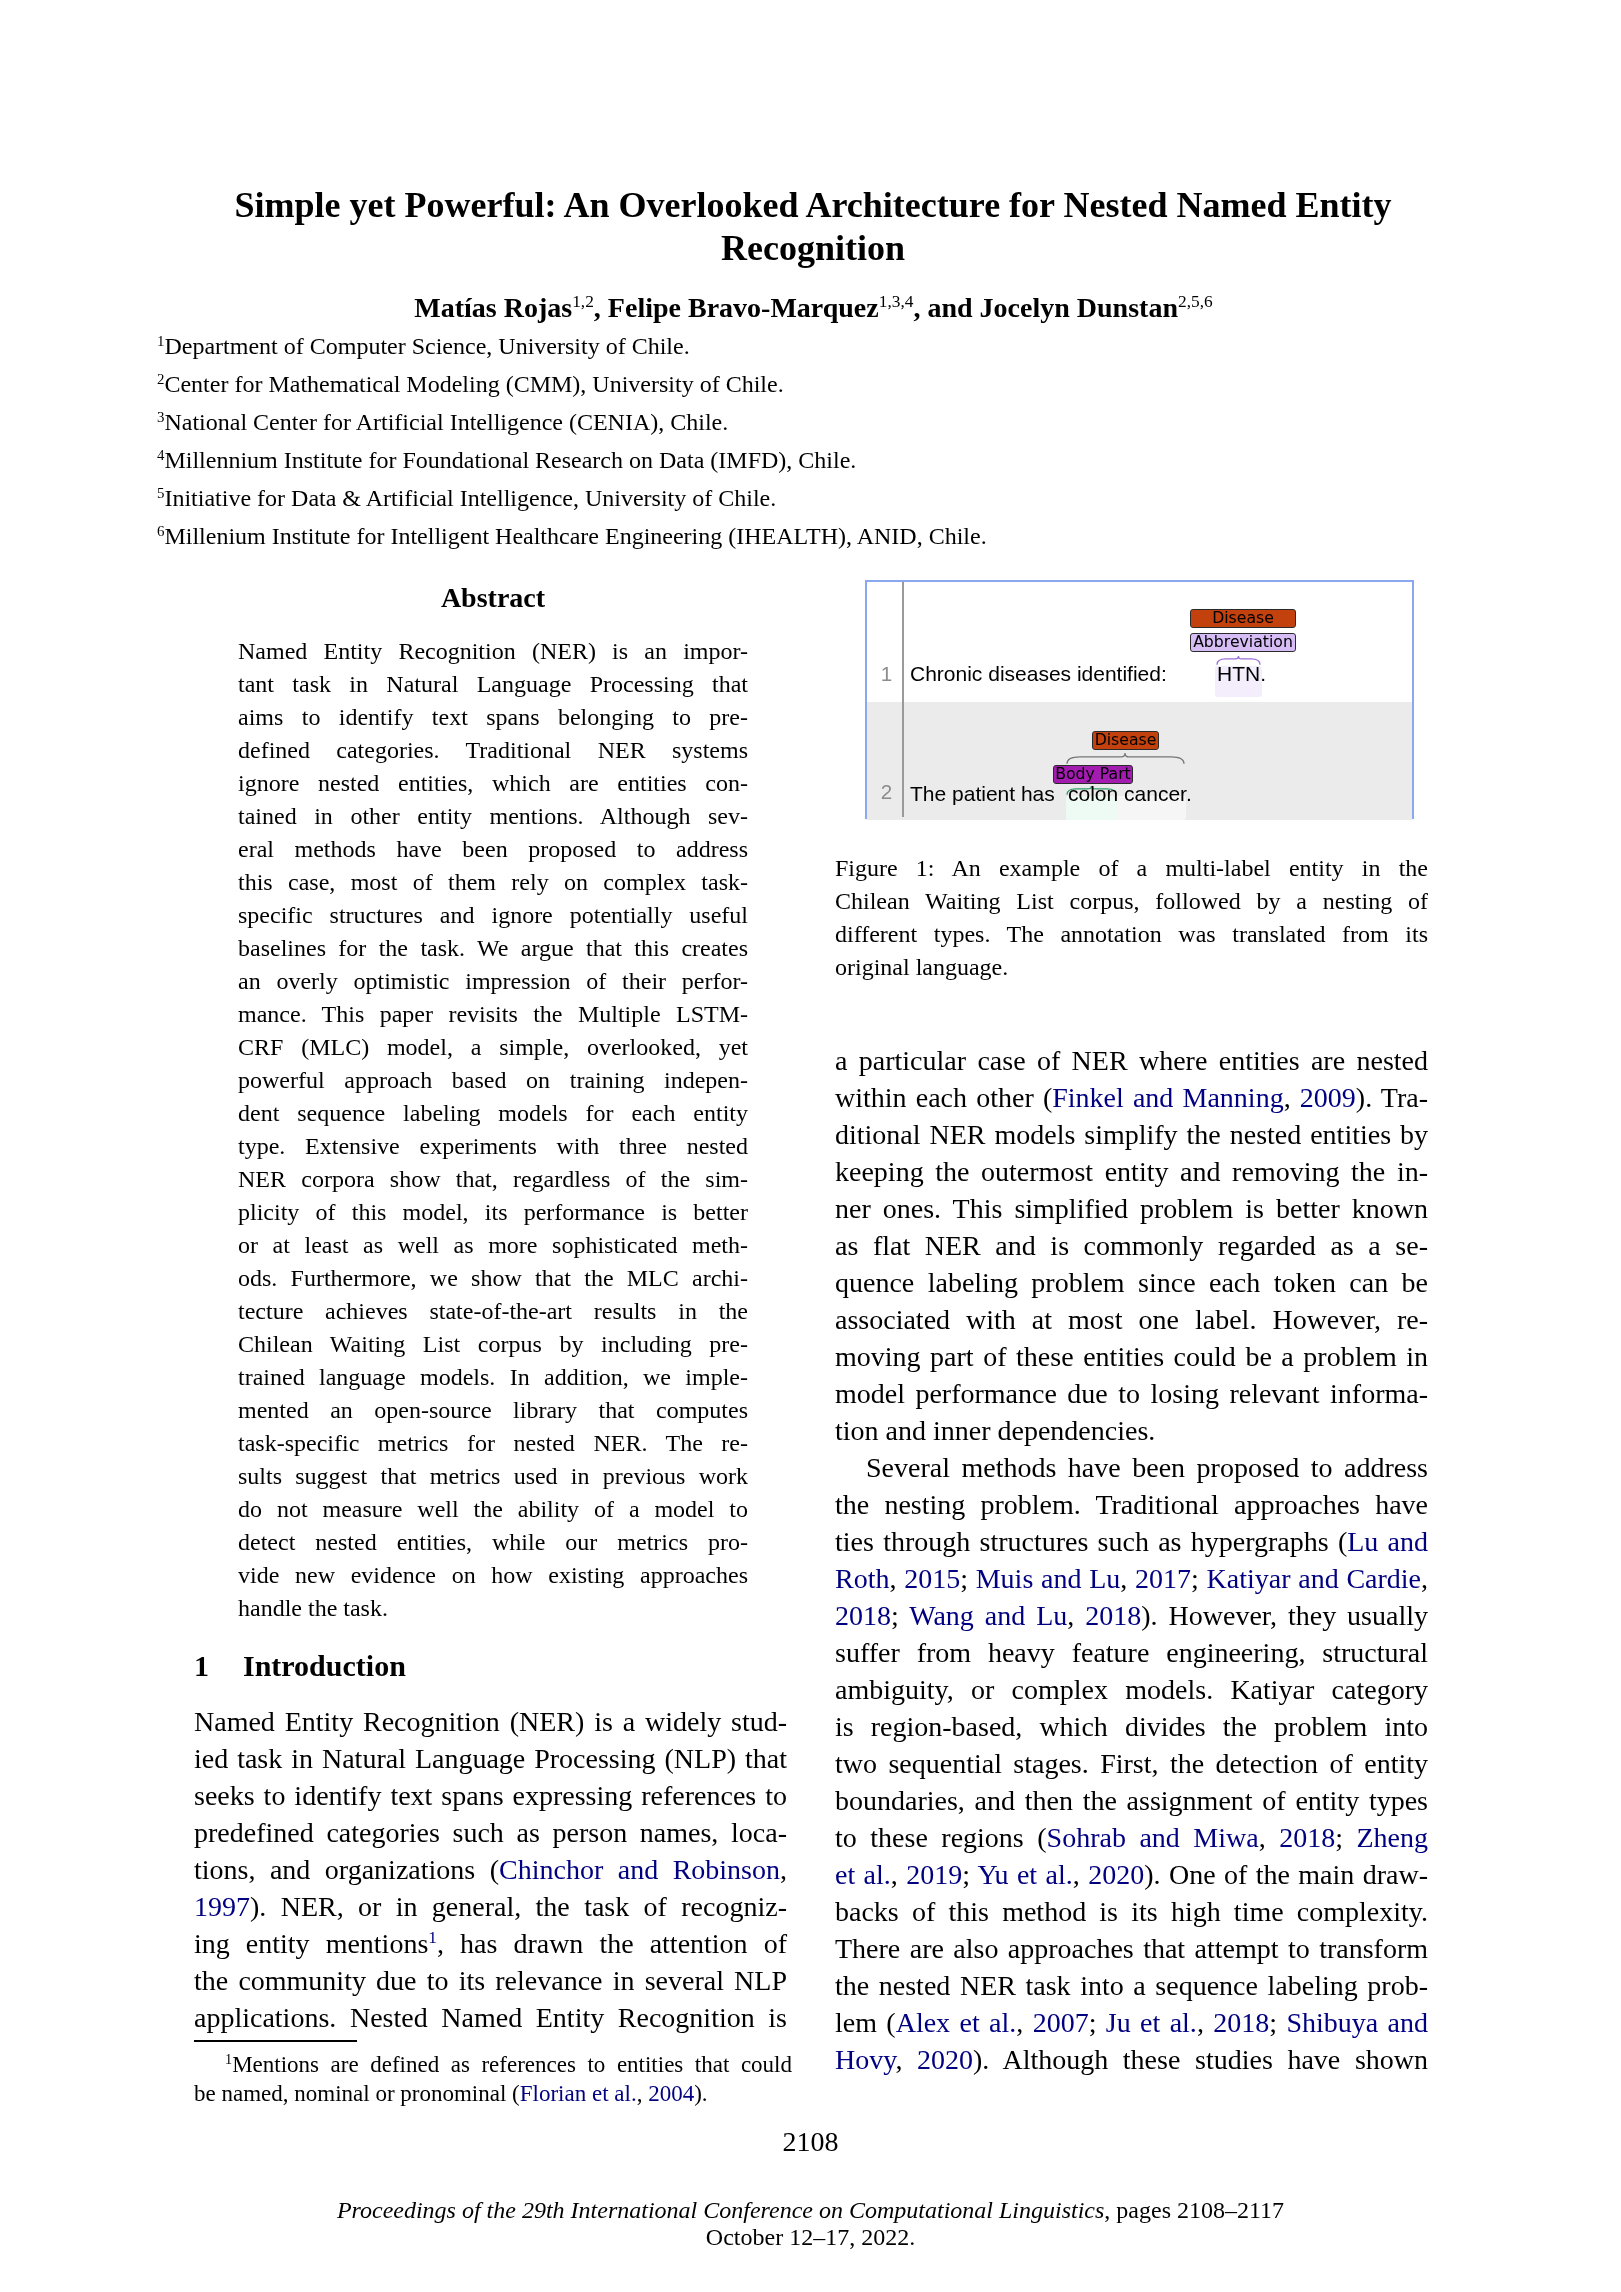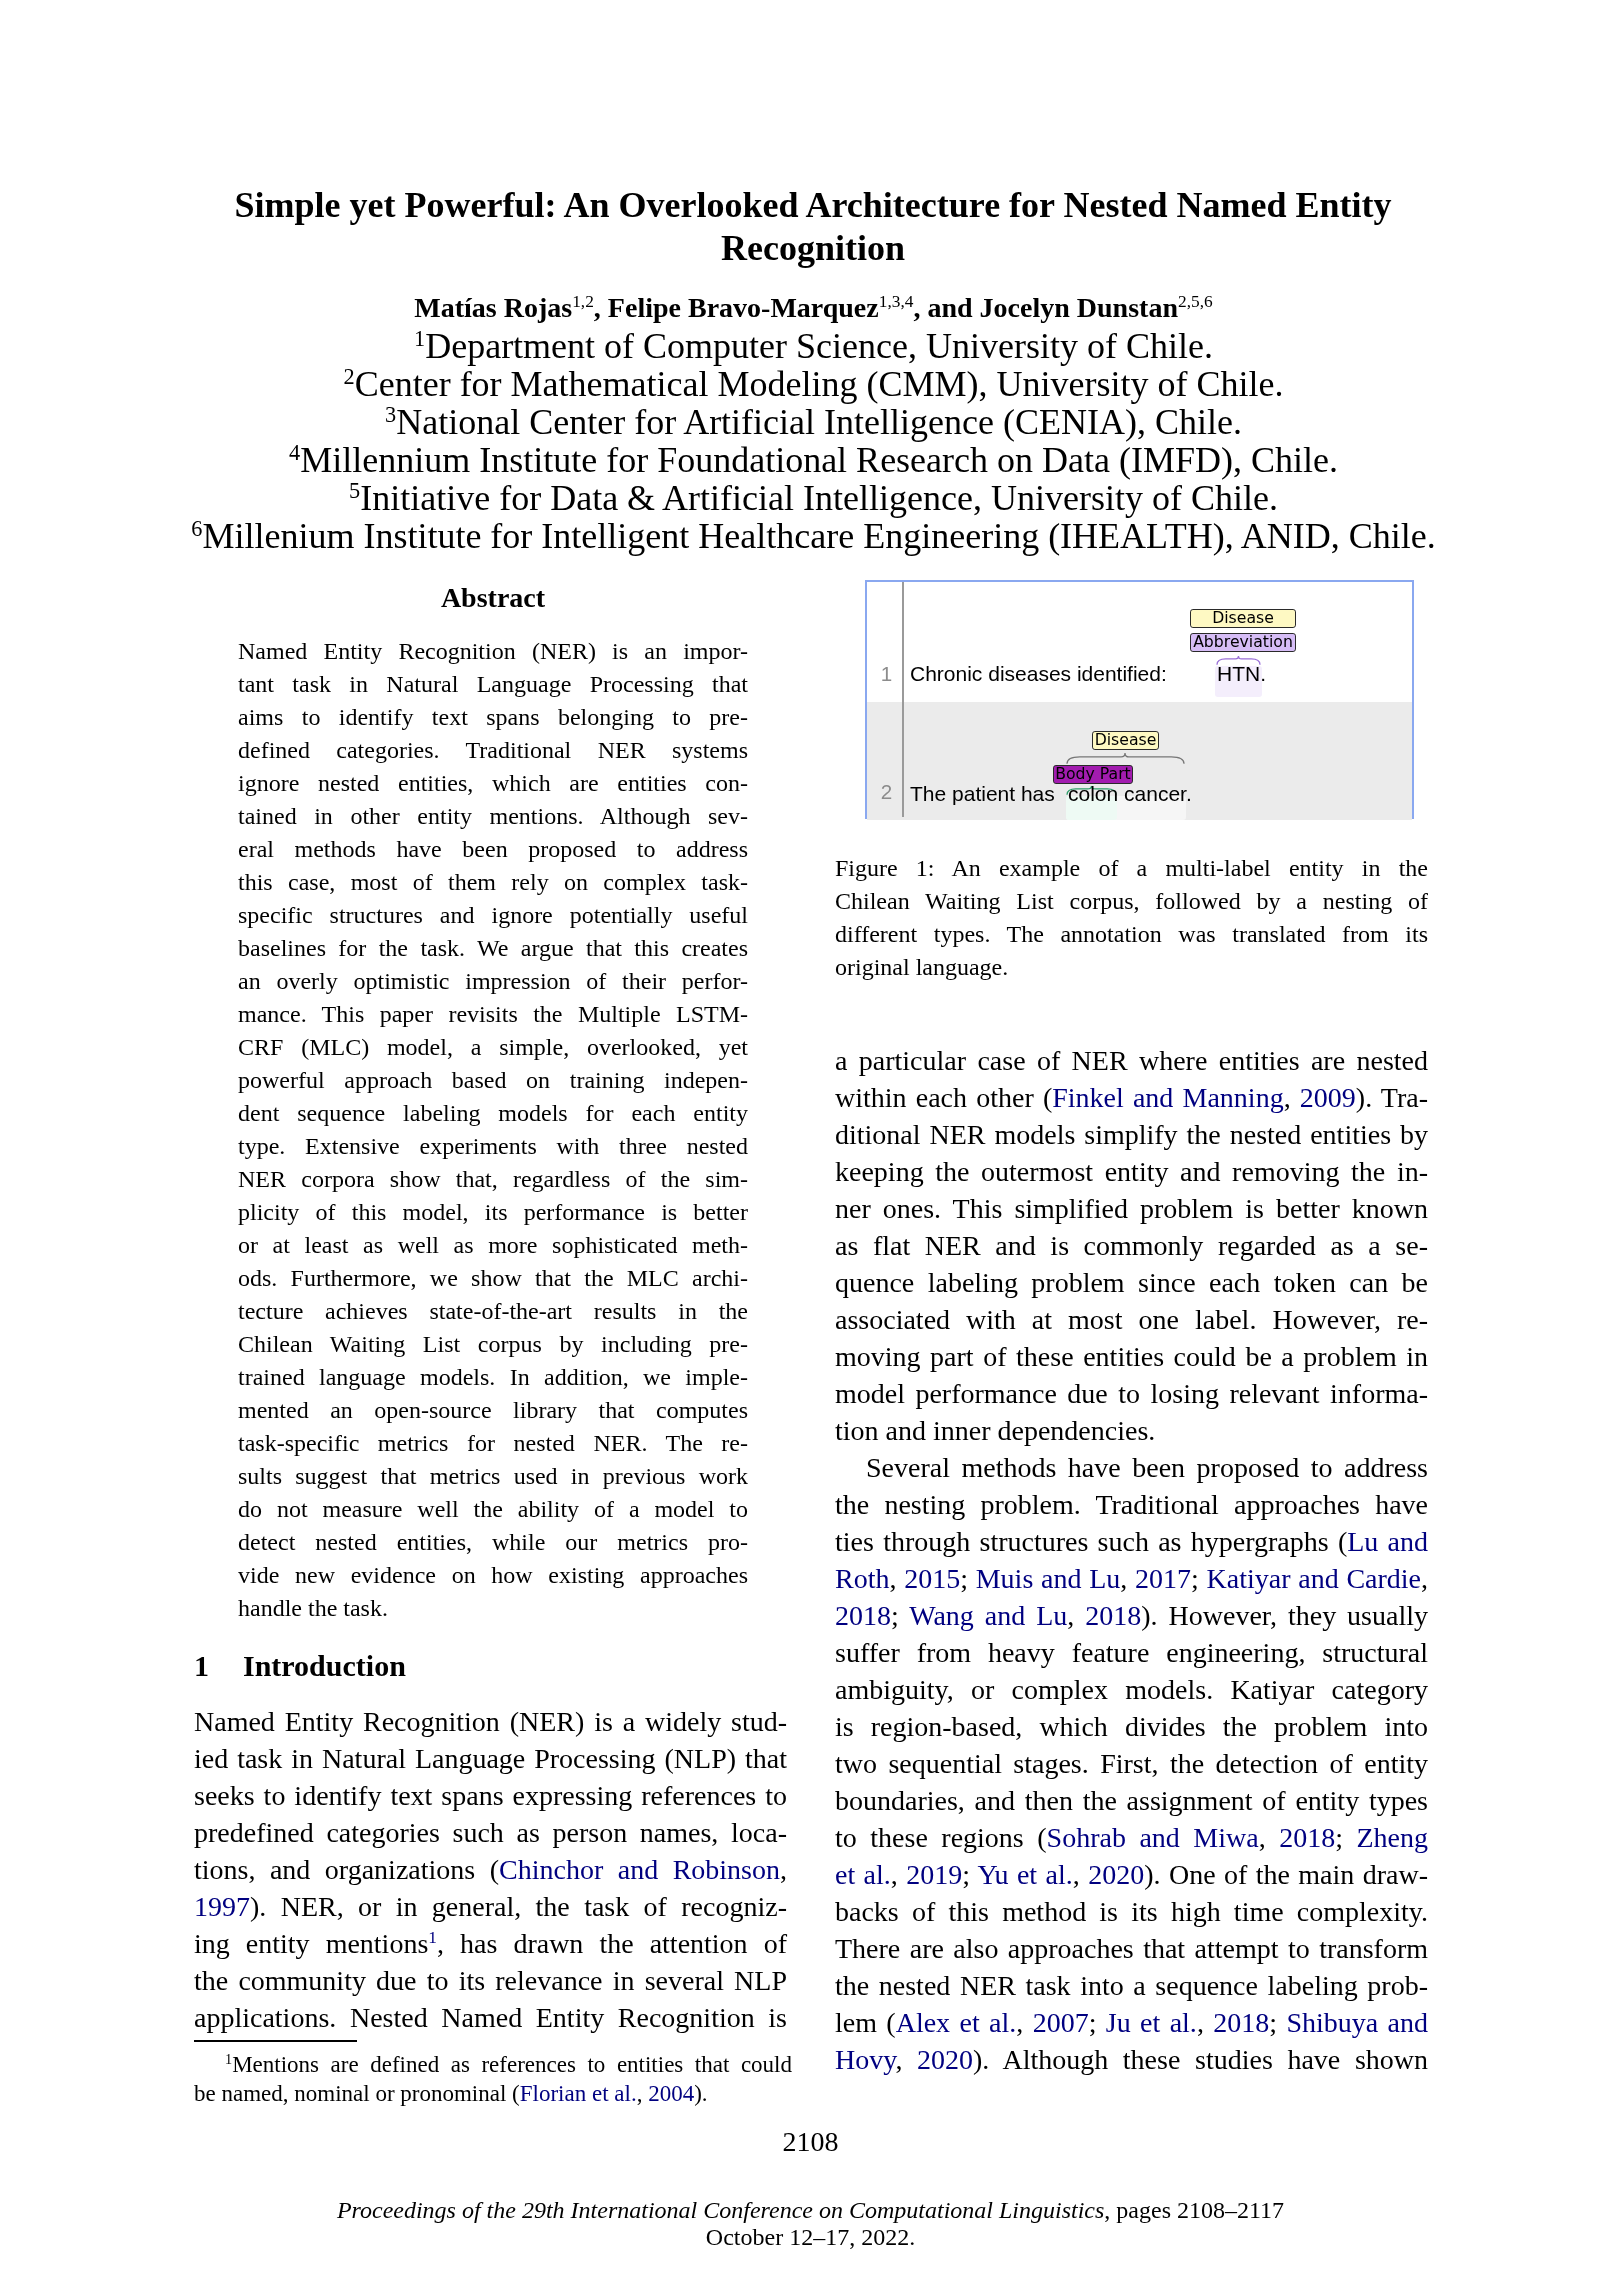--- a/index.html
+++ b/index.html
@@ -10,22 +10,22 @@
   .abs { position: absolute; }
   .title {
     left: 176px; top: 184px; width: 1274px; text-align: center;
     font-weight: bold; font-size: 36px; line-height: 43px;
   }
   .authors {
     left: 157px; top: 290px; width: 1313px; text-align: center;
     font-weight: bold; font-size: 28px; line-height: 35px;
   }
   .affils {
-    left: 157px; top: 327px; width: 1313px; text-align: center;
-    font-size: 36px; line-height: 38px;
+    left: 157px; top: 327px; width: 1313px; 
+    font-size: 24px; line-height: 38px;
   }
   sup { font-size: 62%; vertical-align: 0.55em; line-height: 0; font-weight: normal; }
   .authors sup { font-weight: normal; }
 
   .abstract-heading {
     left: 238px; top: 580px; width: 510px; text-align: center;
     font-weight: bold; font-size: 28px; line-height: 35px;
   }
   .abstract-body {
     left: 238px; top: 635px; width: 510px;
@@ -75,21 +75,21 @@
   .fig-row { position: absolute; left: 0; right: 0; }
   .fig-row.r1 { top: 0; height: 120px; background: #ffffff; }
   .fig-row.r2 { top: 120px; height: 118px; background: #ebebeb; }
   .fig-linenum { position: absolute; left: 13.7px; font-size: 20.6px; color: #8c8c8c; }
   .fig-text { position: absolute; font-size: 21px; color: #000; white-space: nowrap; }
   .fig-label {
     position: absolute; font-size: 15.7px; line-height: 16.7px; height: 16.7px;
     border: 1.5px solid #2a2a2a; border-radius: 2.9px; text-align: center;
     font-family: "DejaVu Sans", sans-serif; color: #000; box-sizing: content-box;
   }
-  .lbl-disease { background: #fef9c3; }
+  .lbl-disease { background: #c2410c; }
   .lbl-abbrev { background: #d6bdf6; }
   .lbl-body { background: #a21caf; }
   .span-hl { position: absolute; border-radius: 2.9px; }
   .brace { position: absolute; }
 
   .caption {
     left: 835px; top: 852px; width: 593px;
     font-size: 24px; line-height: 33px;
   }
 </style>

